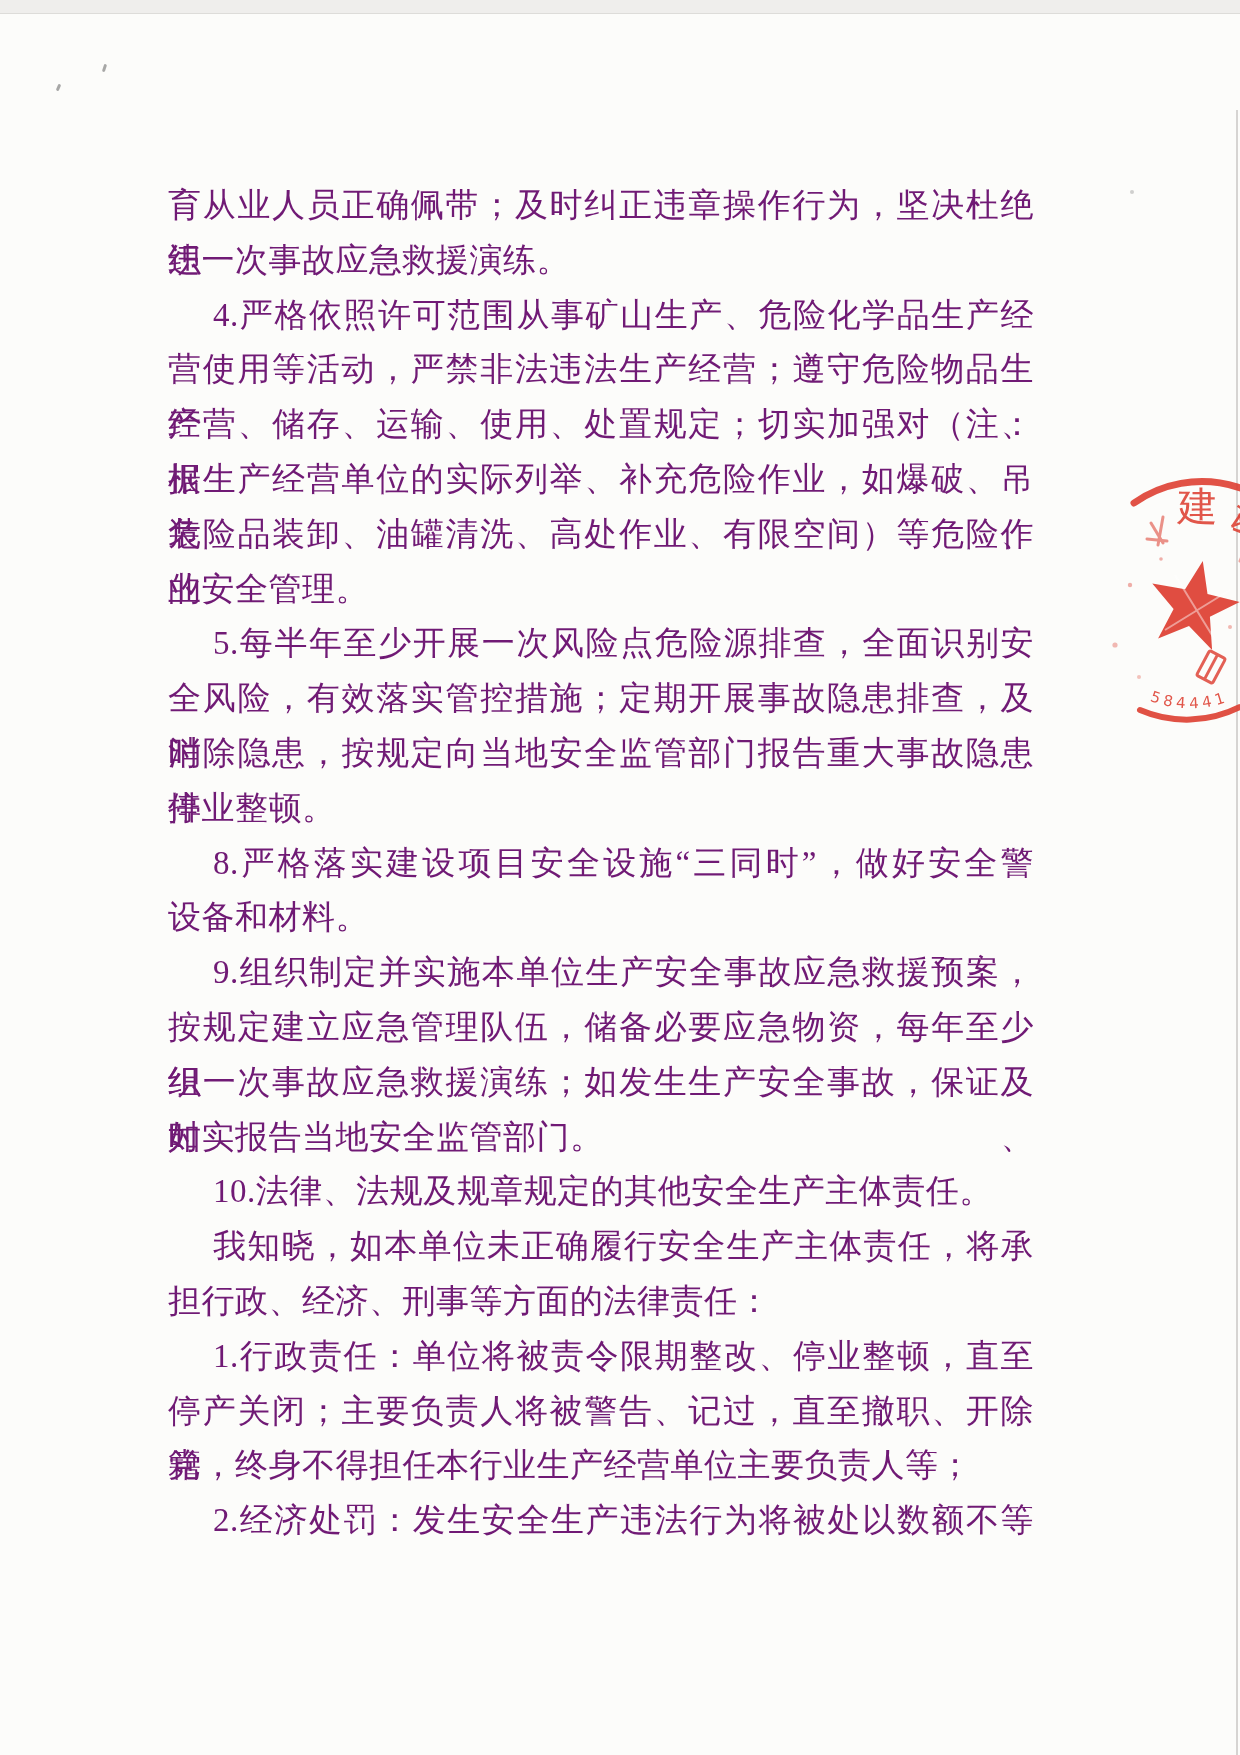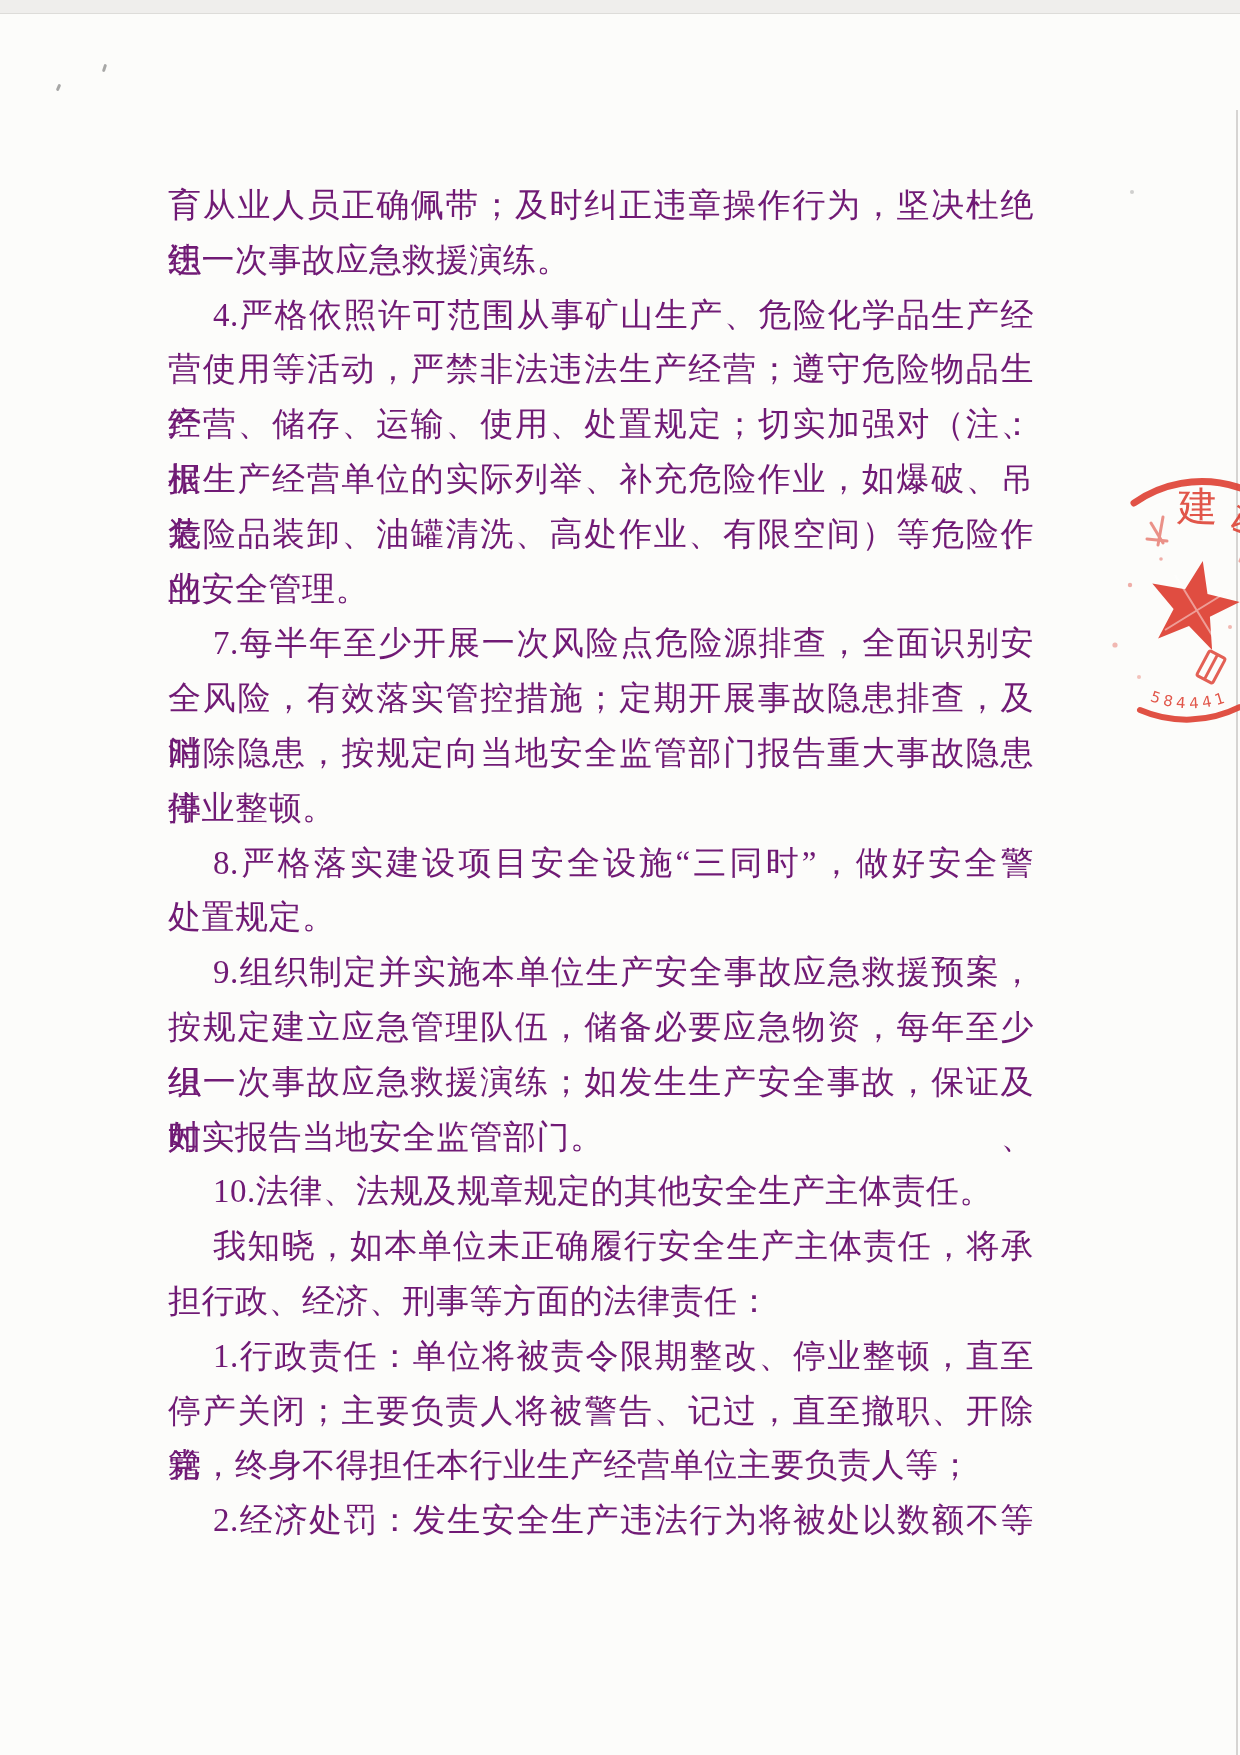--- a/index.html
+++ b/index.html
@@ -61,26 +61,26 @@
 
   <div class="doc-text">
       <div class="line justify">育从业人员正确佩带；及时纠正违章操作行为，坚决杜绝违</div>
       <div class="line">织一次事故应急救援演练。</div>
       <div class="line indent justify">4.严格依照许可范围从事矿山生产、危险化学品生产经</div>
       <div class="line justify">营使用等活动，严禁非法违法生产经营；遵守危险物品生产、</div>
       <div class="line justify">经营、储存、运输、使用、处置规定；切实加强对（注：根</div>
       <div class="line justify">据生产经营单位的实际列举、补充危险作业，如爆破、吊装、</div>
       <div class="line justify">危险品装卸、油罐清洗、高处作业、有限空间）等危险作业</div>
       <div class="line">的安全管理。</div>
-      <div class="line indent justify">7.每半年至少开展一次风险点危险源排查，全面识别安</div>
+      <div class="line indent justify">5.每半年至少开展一次风险点危险源排查，全面识别安</div>
       <div class="line justify">全风险，有效落实管控措施；定期开展事故隐患排查，及时</div>
       <div class="line justify">消除隐患，按规定向当地安全监管部门报告重大事故隐患排</div>
       <div class="line">停业整顿。</div>
       <div class="line indent justify">8.严格落实建设项目安全设施“三同时”，做好安全警</div>
-      <div class="line">处置规定。</div>
+      <div class="line">设备和材料。</div>
       <div class="line indent justify">9.组织制定并实施本单位生产安全事故应急救援预案，</div>
       <div class="line justify">按规定建立应急管理队伍，储备必要应急物资，每年至少组</div>
       <div class="line justify">织一次事故应急救援演练；如发生生产安全事故，保证及时、</div>
       <div class="line">如实报告当地安全监管部门。</div>
       <div class="line indent">10.法律、法规及规章规定的其他安全生产主体责任。</div>
       <div class="line indent justify">我知晓，如本单位未正确履行安全生产主体责任，将承</div>
       <div class="line">担行政、经济、刑事等方面的法律责任：</div>
       <div class="line indent justify">1.行政责任：单位将被责令限期整改、停业整顿，直至</div>
       <div class="line justify">停产关闭；主要负责人将被警告、记过，直至撤职、开除党</div>
       <div class="line">籍，终身不得担任本行业生产经营单位主要负责人等；</div>

